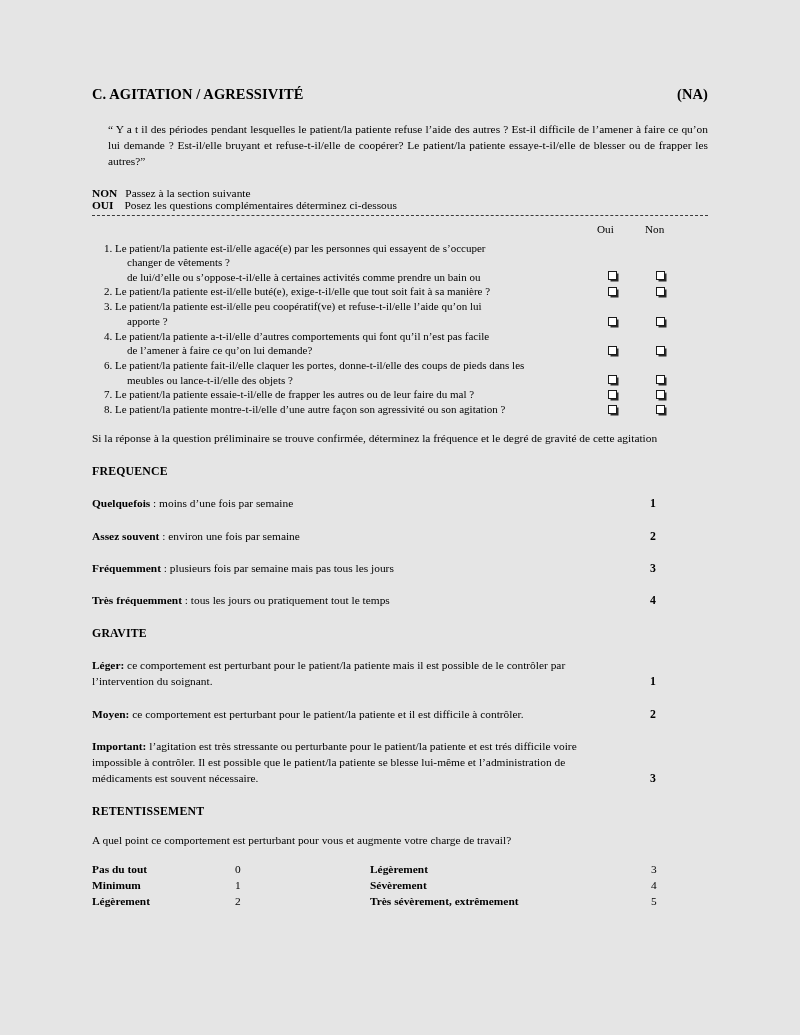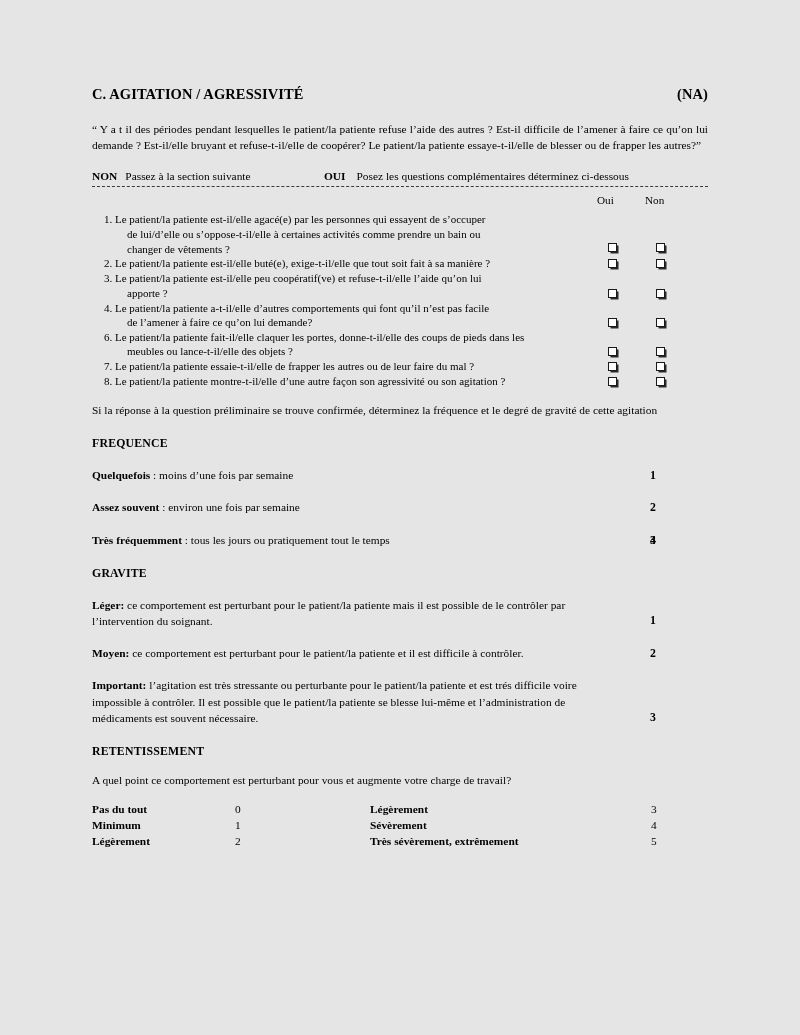--- a/index.html
+++ b/index.html
@@ -41,28 +41,30 @@
     letter-spacing: 0.1px;
   }
   .doc-header .na { font-size: 14.5px; }
 
   
   .intro {
     margin-top: 18px;
     text-align: justify;
     line-height: 1.42;
     font-size: 11.4px;
+    margin-left: 16px;
   }
 
   
   .instr {
     margin-top: 17px;
     font-size: 11.4px;
     display: flex;
     align-items: baseline;
+    flex-direction: column;
   }
   .instr .kw { font-weight: bold; }
   .instr .seg-non { width: 232px; }
   .instr .seg-non .kw { margin-right: 8px; }
   .instr .seg-oui .kw { margin-right: 11px; }
 
   .dotrule {
     margin-top: 4px;
     border-top: 1px dashed #3a3a3a;
     height: 0;
@@ -197,22 +199,22 @@
       <span class="col-oui">Oui</span>
       <span class="col-non">Non</span>
     </div>
 
     <div class="qlist">
 
       <div class="qrow">
         <div class="qtext">
           <span>1.</span>
           <span>Le patient/la patiente est-il/elle agacé(e) par les personnes qui essayent de s’occuper</span>
+          <span class="cont">changer de vêtements ?</span>
           <span class="cont">de lui/d’elle ou s’oppose-t-il/elle à certaines activités comme prendre un bain ou</span>
-          <span class="cont">changer de vêtements ?</span>
         </div>
         <span class="cbx oui" style="top:30px"><span class="chk"></span></span>
         <span class="cbx non" style="top:30px"><span class="chk"></span></span>
       </div>
 
       <div class="qrow">
         <div class="qtext">
           <span>2.</span>
           <span>Le patient/la patiente est-il/elle buté(e), exige-t-il/elle que tout soit fait à sa manière ?</span>
         </div>
@@ -278,20 +280,21 @@
 
     <div class="scored">
       <div class="body"><span class="lbl">Quelquefois</span><span> : moins d’une fois par semaine</span></div>
       <span class="score" style="top:0">1</span>
     </div>
     <div class="scored">
       <div class="body"><span class="lbl">Assez souvent</span><span> : environ une fois par semaine</span></div>
       <span class="score" style="top:0">2</span>
     </div>
     <div class="scored">
+      <div class="body"><span class="lbl">Fréquemment</span><span> : plusieurs fois par semaine mais pas tous les jours</span></div>
       <span class="score" style="top:0">3</span>
     </div>
     <div class="scored">
       <div class="body"><span class="lbl">Très fréquemment</span><span> : tous les jours ou pratiquement tout le temps</span></div>
       <span class="score" style="top:0">4</span>
     </div>
 
     <div class="sec-head">GRAVITE</div>
 
     <div class="scored">

